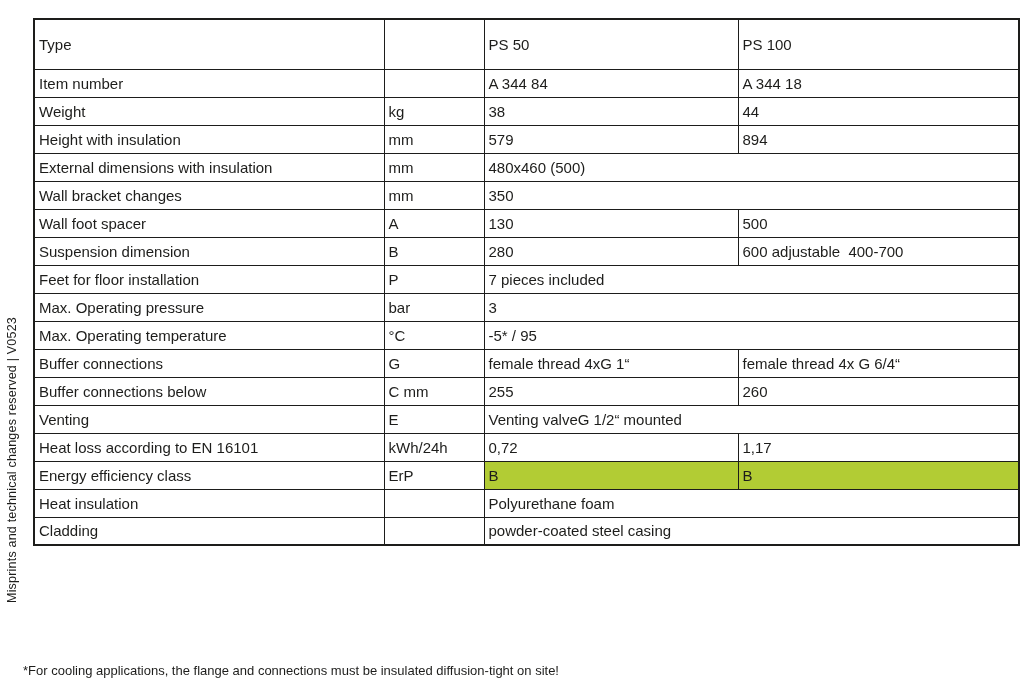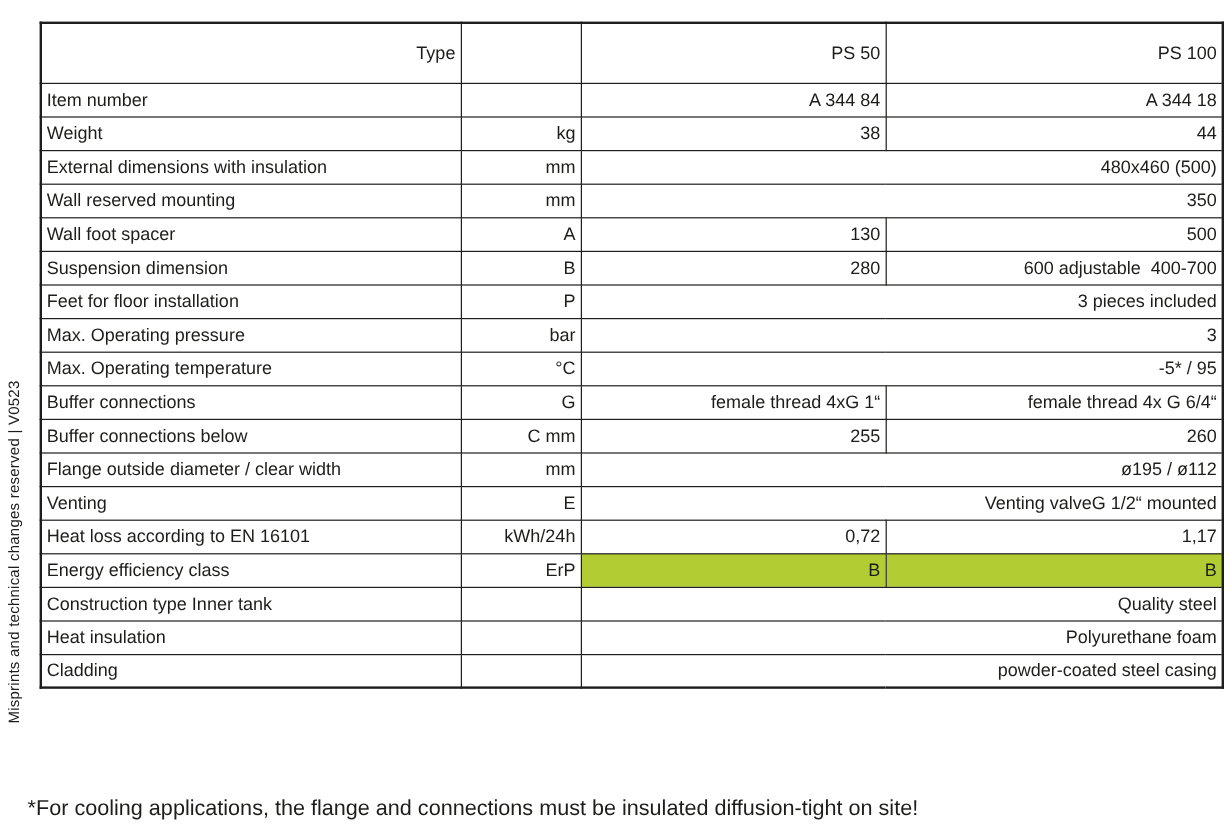--- a/index.html
+++ b/index.html
@@ -38,31 +38,31 @@
     border: 1px solid #1d1d1b;
     height: 28px;
     vertical-align: middle;
     padding: 0 4px;
     white-space: pre-wrap;
     overflow: hidden;
   }
   table.spec { border: 2px solid #1d1d1b; }
   tr.header-row td { height: 50px; }
   td.label { text-align: left; padding-left: 8px; margin-left: 16px; }
-  td.center { text-align: right; }
+  td.center { text-align: left; }
   col.c-label { width: 350px; }
   col.c-unit  { width: 100px; }
   col.c-v1    { width: 254px; }
   col.c-v2    { width: 281px; }
 
   .footnote {
     position: absolute;
     left: 23px;
     top: 663px;
-    font-size: 18px;
+    font-size: 13px;
     color: #1d1d1b;
     white-space: nowrap;
   }
 </style>
 </head>
 <body>
 
 <div class="page">
 
   <div class="sidebar-note">Misprints and technical changes reserved | V0523</div>
@@ -88,45 +88,51 @@
       <td class="center">A 344 84</td>
       <td class="center">A 344 18</td>
     </tr>
     <tr>
       <td class="label">Weight</td>
       <td class="center">kg</td>
       <td class="center">38</td>
       <td class="center">44</td>
     </tr>
     <tr>
+      <td class="label">Height with insulation</td>
+      <td class="center">mm</td>
+      <td class="center">579</td>
+      <td class="center">894</td>
+    </tr>
+    <tr>
       <td class="label">External dimensions with insulation</td>
       <td class="center">mm</td>
       <td class="center" colspan="2">480x460 (500)</td>
     </tr>
     <tr>
-      <td class="label">Wall reserved mounting</td>
+      <td class="label">Wall bracket changes</td>
       <td class="center">mm</td>
       <td class="center" colspan="2">350</td>
     </tr>
     <tr>
       <td class="label">Wall foot spacer</td>
       <td class="center">A</td>
       <td class="center">130</td>
       <td class="center">500</td>
     </tr>
     <tr>
       <td class="label">Suspension dimension</td>
       <td class="center">B</td>
       <td class="center">280</td>
       <td class="center">600 adjustable  400-700</td>
     </tr>
     <tr>
       <td class="label">Feet for floor installation</td>
       <td class="center">P</td>
-      <td class="center" colspan="2">3 pieces included</td>
+      <td class="center" colspan="2">7 pieces included</td>
     </tr>
     <tr>
       <td class="label">Max. Operating pressure</td>
       <td class="center">bar</td>
       <td class="center" colspan="2">3</td>
     </tr>
     <tr>
       <td class="label">Max. Operating temperature</td>
       <td class="center">°C</td>
       <td class="center" colspan="2">-5* / 95</td>
@@ -137,45 +143,35 @@
       <td class="center">female thread 4xG 1“</td>
       <td class="center">female thread 4x G 6/4“</td>
     </tr>
     <tr>
       <td class="label">Buffer connections below</td>
       <td class="center">C mm</td>
       <td class="center">255</td>
       <td class="center">260</td>
     </tr>
     <tr>
-      <td class="label">Flange outside diameter / clear width</td>
-      <td class="center">mm</td>
-      <td class="center" colspan="2">ø195 / ø112</td>
-    </tr>
-    <tr>
       <td class="label">Venting</td>
       <td class="center">E</td>
       <td class="center" colspan="2">Venting valveG 1/2“ mounted</td>
     </tr>
     <tr>
       <td class="label">Heat loss according to EN 16101</td>
       <td class="center">kWh/24h</td>
       <td class="center">0,72</td>
       <td class="center">1,17</td>
     </tr>
     <tr>
       <td class="label">Energy efficiency class</td>
       <td class="center">ErP</td>
       <td class="center" style="background-color: rgb(178, 204, 52);">B</td>
       <td class="center" style="background-color: rgb(178, 204, 52);">B</td>
-    </tr>
-    <tr>
-      <td class="label">Construction type Inner tank</td>
-      <td class="center"></td>
-      <td class="center" colspan="2">Quality steel</td>
     </tr>
     <tr>
       <td class="label">Heat insulation</td>
       <td class="center"></td>
       <td class="center" colspan="2">Polyurethane foam</td>
     </tr>
     <tr>
       <td class="label">Cladding</td>
       <td class="center"></td>
       <td class="center" colspan="2">powder-coated steel casing</td>

